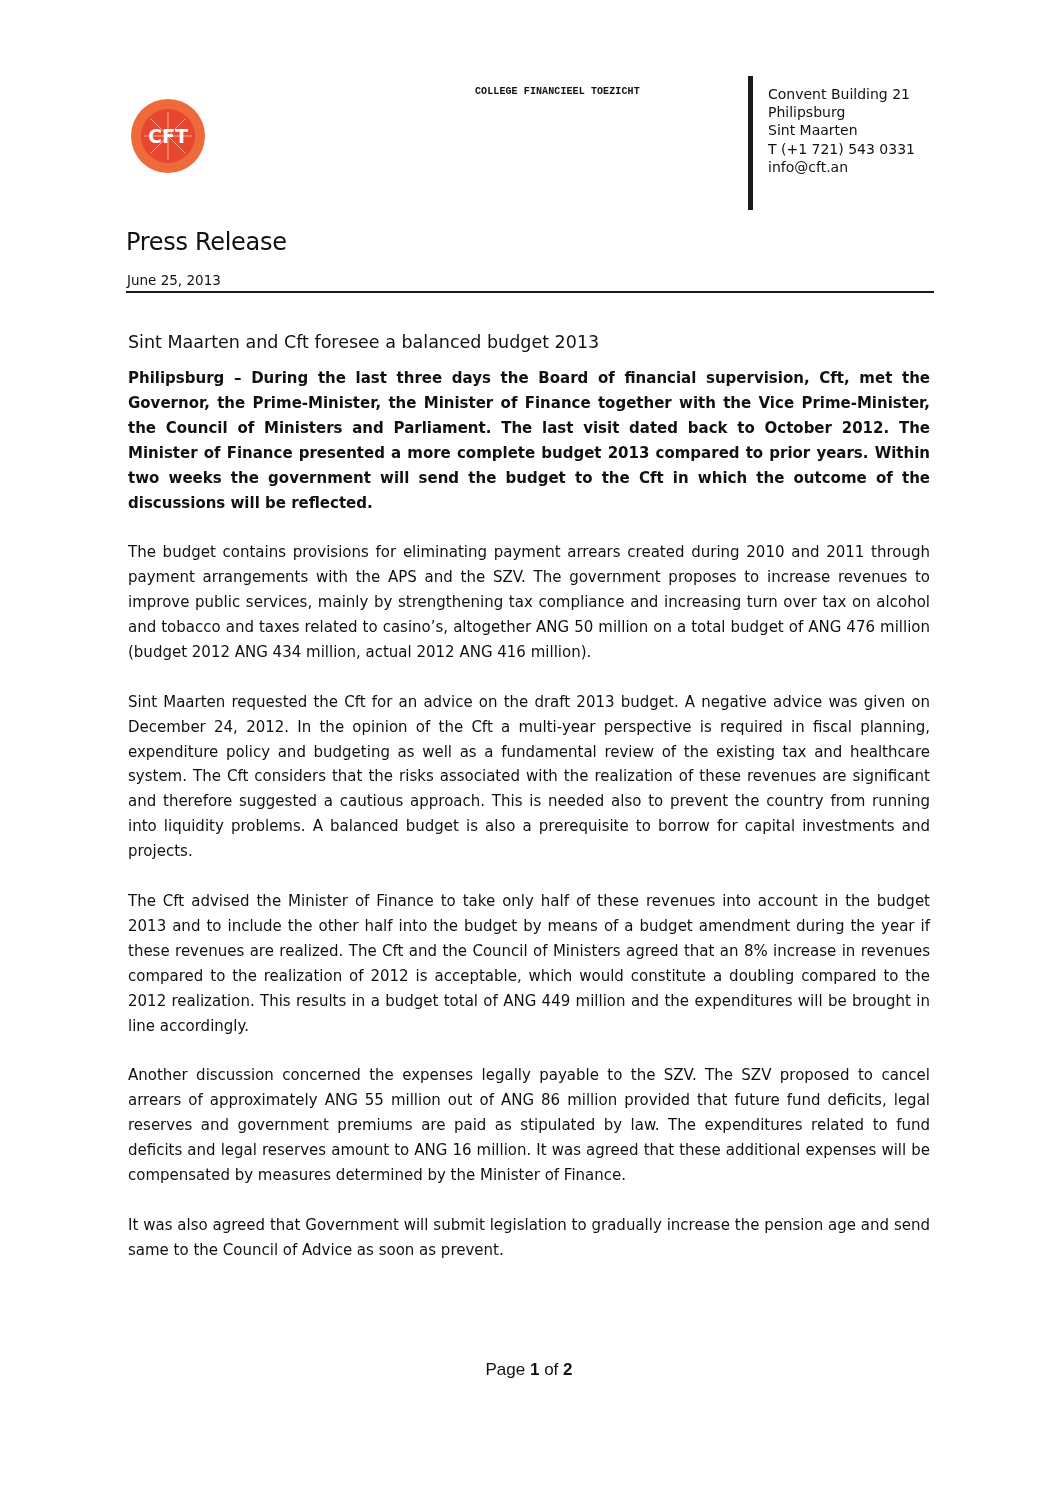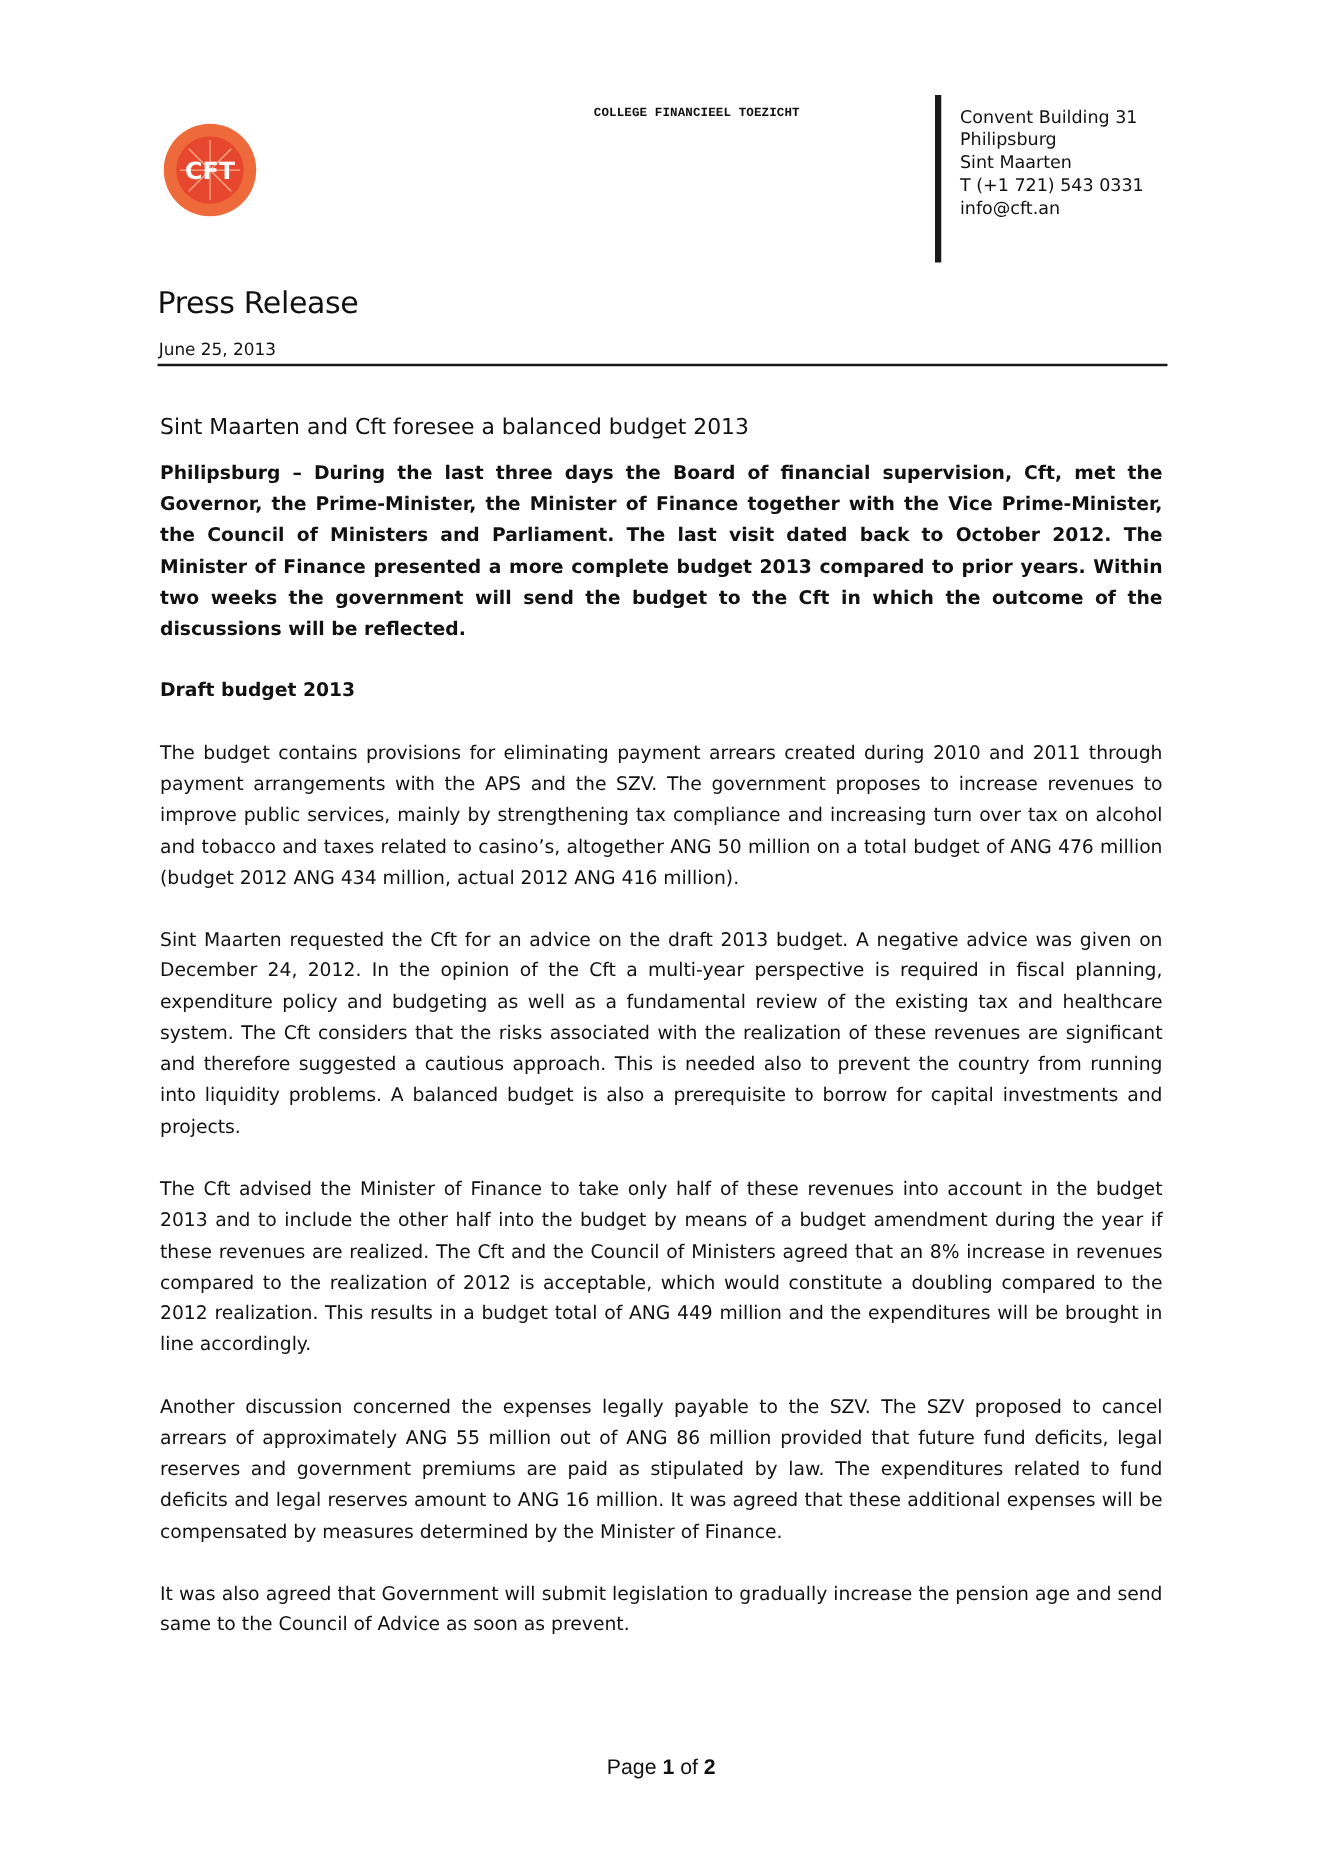--- a/index.html
+++ b/index.html
@@ -12,21 +12,21 @@
   .contact div { white-space: pre; }
   .title { position: absolute; left: 126px; top: 228px; font-size: 24px; font-weight: normal; letter-spacing: -0.3px; }
   .date { position: absolute; left: 127px; top: 272px; font-size: 13.5px; }
   .rule { position: absolute; left: 126px; top: 291px; width: 808px; height: 2px; background: #1a1a1a; }
   .headline { position: absolute; left: 128px; top: 332px; font-size: 17.5px; font-weight: normal; }
   .body { position: absolute; left: 128px; top: 366px; width: 802px; font-size: 15px; line-height: 24.9px; }
   .body p { margin: 0 0 24.9px 0; text-align: justify; }
   .lead { font-weight: bold; }
   .subhead { font-weight: bold; margin: 0; }
   .footer { position: absolute; left: 0; width: 1058px; top: 1360px; text-align: center;
-            font-family: "Liberation Sans", sans-serif; font-size: 17px; margin-top: 44px; }
+            font-family: "Liberation Sans", sans-serif; font-size: 17px; }
   .footer b { font-weight: bold; }
 </style>
 </head>
 <body>
 
 <div class="logo">
   <svg width="76" height="76" viewBox="0 0 76 76">
     <circle cx="38" cy="38" r="37" fill="#ef6a3a"></circle>
     <circle cx="38" cy="38" r="27" fill="#e8472f"></circle>
     <g stroke="#f7b08a" stroke-width="1">
@@ -35,37 +35,36 @@
       <line x1="21" y1="21" x2="55" y2="55"></line>
         <line x1="55" y1="21" x2="21" y2="55"></line>
     </g>
     <text x="38" y="45" text-anchor="middle" font-family="DejaVu Sans, sans-serif" font-weight="bold" font-size="19" fill="#ffffff">CFT</text>
   </svg>
 </div>
 
 <div class="org-name">COLLEGE FINANCIEEL TOEZICHT</div>
 <div class="vbar"></div>
 <div class="contact">
-  <div>Convent Building 31</div>
+  <div>Convent Building 21</div>
   <div>Philipsburg</div>
   <div>Sint Maarten</div>
   <div></div>
   <div>T (+1 721) 543 0331</div>
   <div></div>
   <div>info@cft.an</div>
 </div>
 
 <div class="title">Press Release</div>
 <div class="date">June 25, 2013</div>
 <div class="rule"></div>
 <div class="headline">Sint Maarten and Cft foresee a balanced budget 2013</div>
 
 <div class="body">
   <p class="lead">Philipsburg – During the last three days the Board of financial supervision, Cft, met the Governor, the Prime-Minister, the Minister of Finance together with the Vice Prime-Minister, the Council of Ministers and Parliament. The last visit dated back to October 2012. The Minister of Finance presented a more complete budget 2013 compared to prior years. Within two weeks the government will send the budget to the Cft in which the outcome of the discussions will be reflected.</p>
-  <p class="subhead">Draft budget 2013</p>
   <p>The budget contains provisions for eliminating payment arrears created during 2010 and 2011 through payment arrangements with the APS and the SZV. The government proposes to increase revenues to improve public services, mainly by strengthening tax compliance and increasing turn over tax on alcohol and tobacco and taxes related to casino’s, altogether ANG 50 million on a total budget of ANG 476 million (budget 2012 ANG 434 million, actual 2012 ANG 416 million).</p>
   <p>Sint Maarten requested the Cft for an advice on the draft 2013 budget. A negative advice was given on December 24, 2012. In the opinion of the Cft a multi-year perspective is required in fiscal planning, expenditure policy and budgeting as well as a fundamental review of the existing tax and healthcare system. The Cft considers that the risks associated with the realization of these revenues are significant and therefore suggested a cautious approach. This is needed also to prevent the country from running into liquidity problems. A balanced budget is also a prerequisite to borrow for capital investments and projects.</p>
   <p>The Cft advised the Minister of Finance to take only half of these revenues into account in the budget 2013 and to include the other half into the budget by means of a budget amendment during the year if these revenues are realized. The Cft and the Council of Ministers agreed that an 8% increase in revenues compared to the realization of 2012 is acceptable, which would constitute a doubling compared to the 2012 realization. This results in a budget total of ANG 449 million and the expenditures will be brought in line accordingly.</p>
   <p>Another discussion concerned the expenses legally payable to the SZV. The SZV proposed to cancel arrears of approximately ANG 55 million out of ANG 86 million provided that future fund deficits, legal reserves and government premiums are paid as stipulated by law. The expenditures related to fund deficits and legal reserves amount to ANG 16 million. It was agreed that these additional expenses will be compensated by measures determined by the Minister of Finance.</p>
   <p>It was also agreed that Government will submit legislation to gradually increase the pension age and send same to the Council of Advice as soon as prevent.</p>
 </div>
 
 <div class="footer">
   <span>Page</span>
   <b>1</b>

